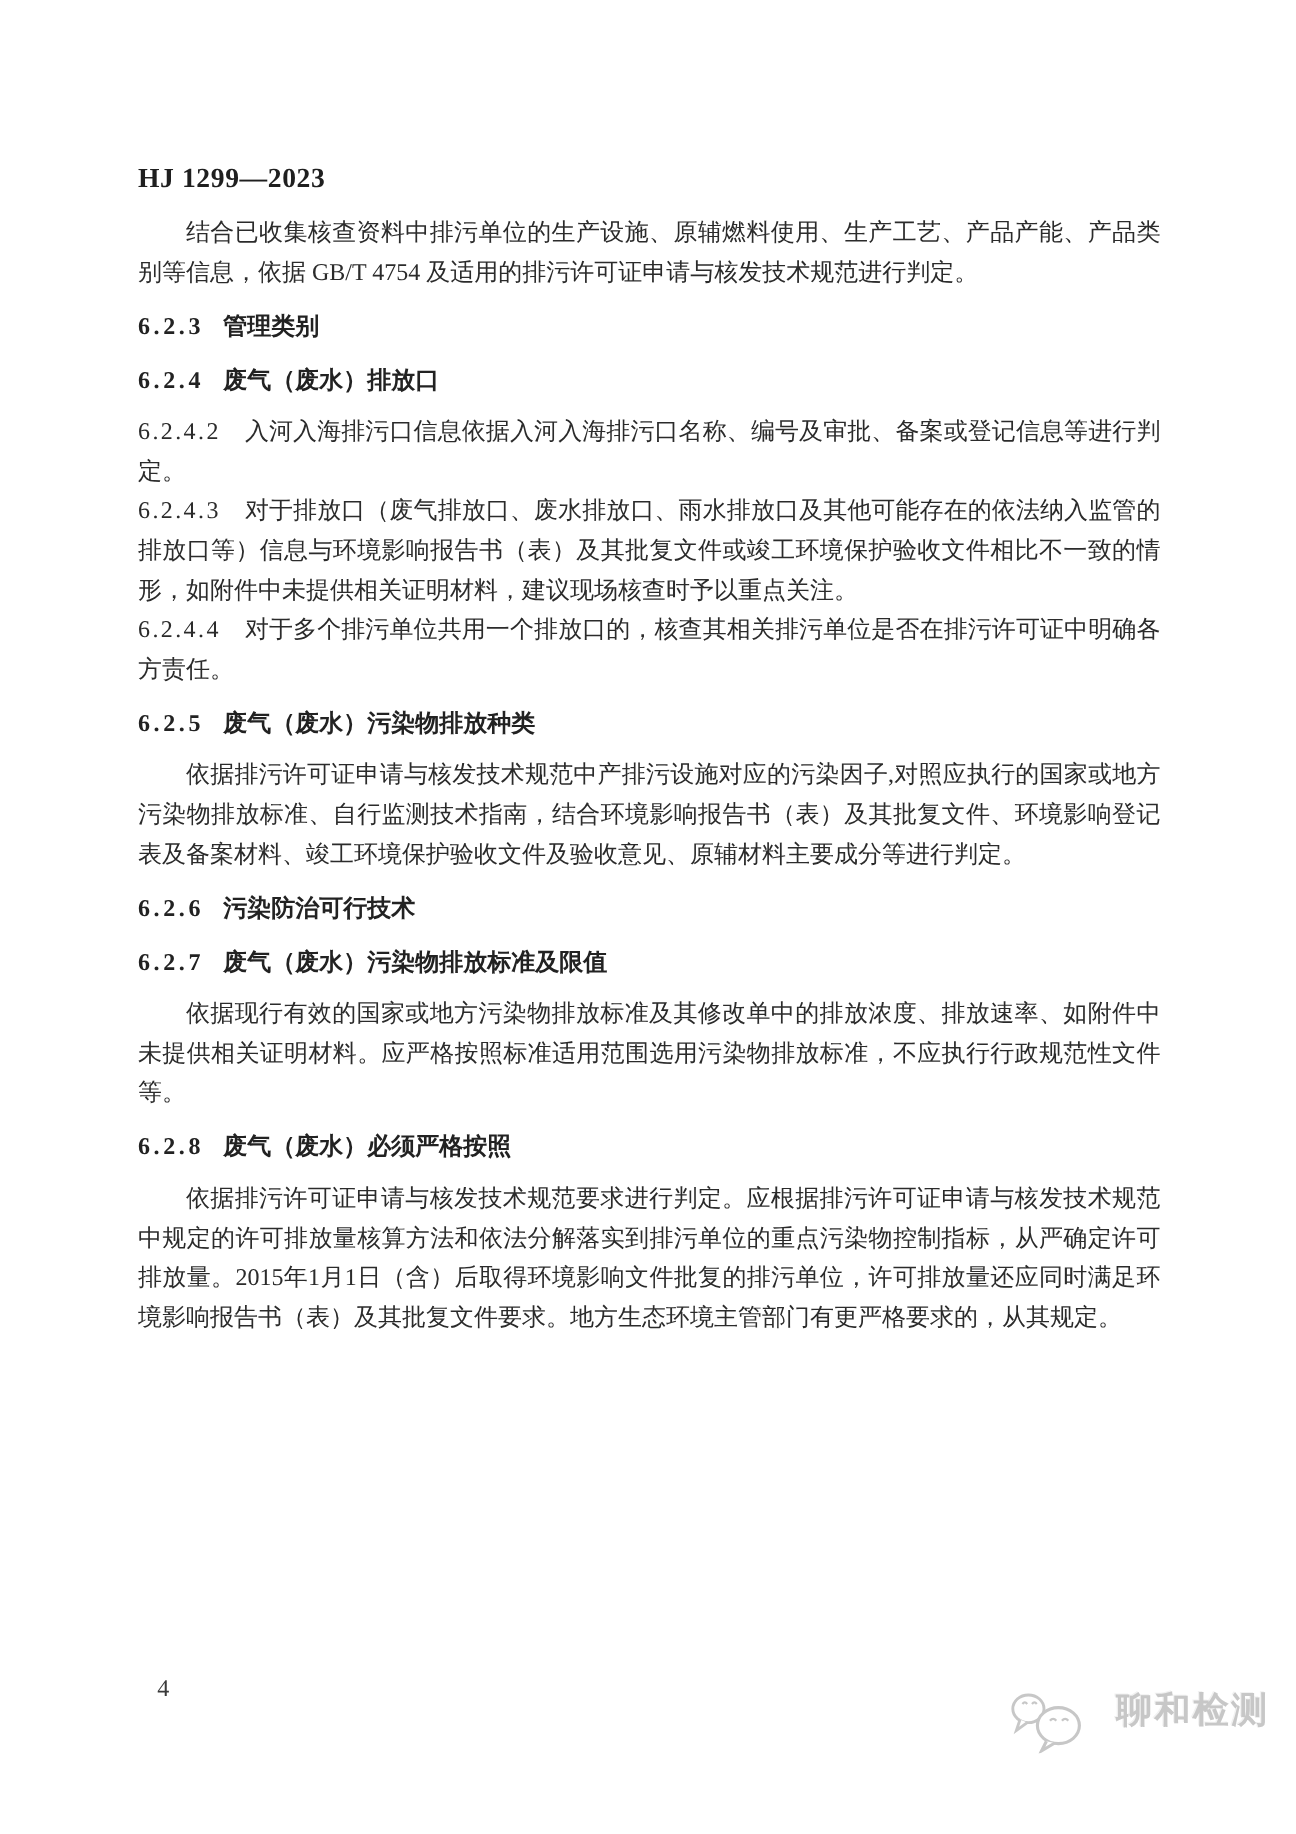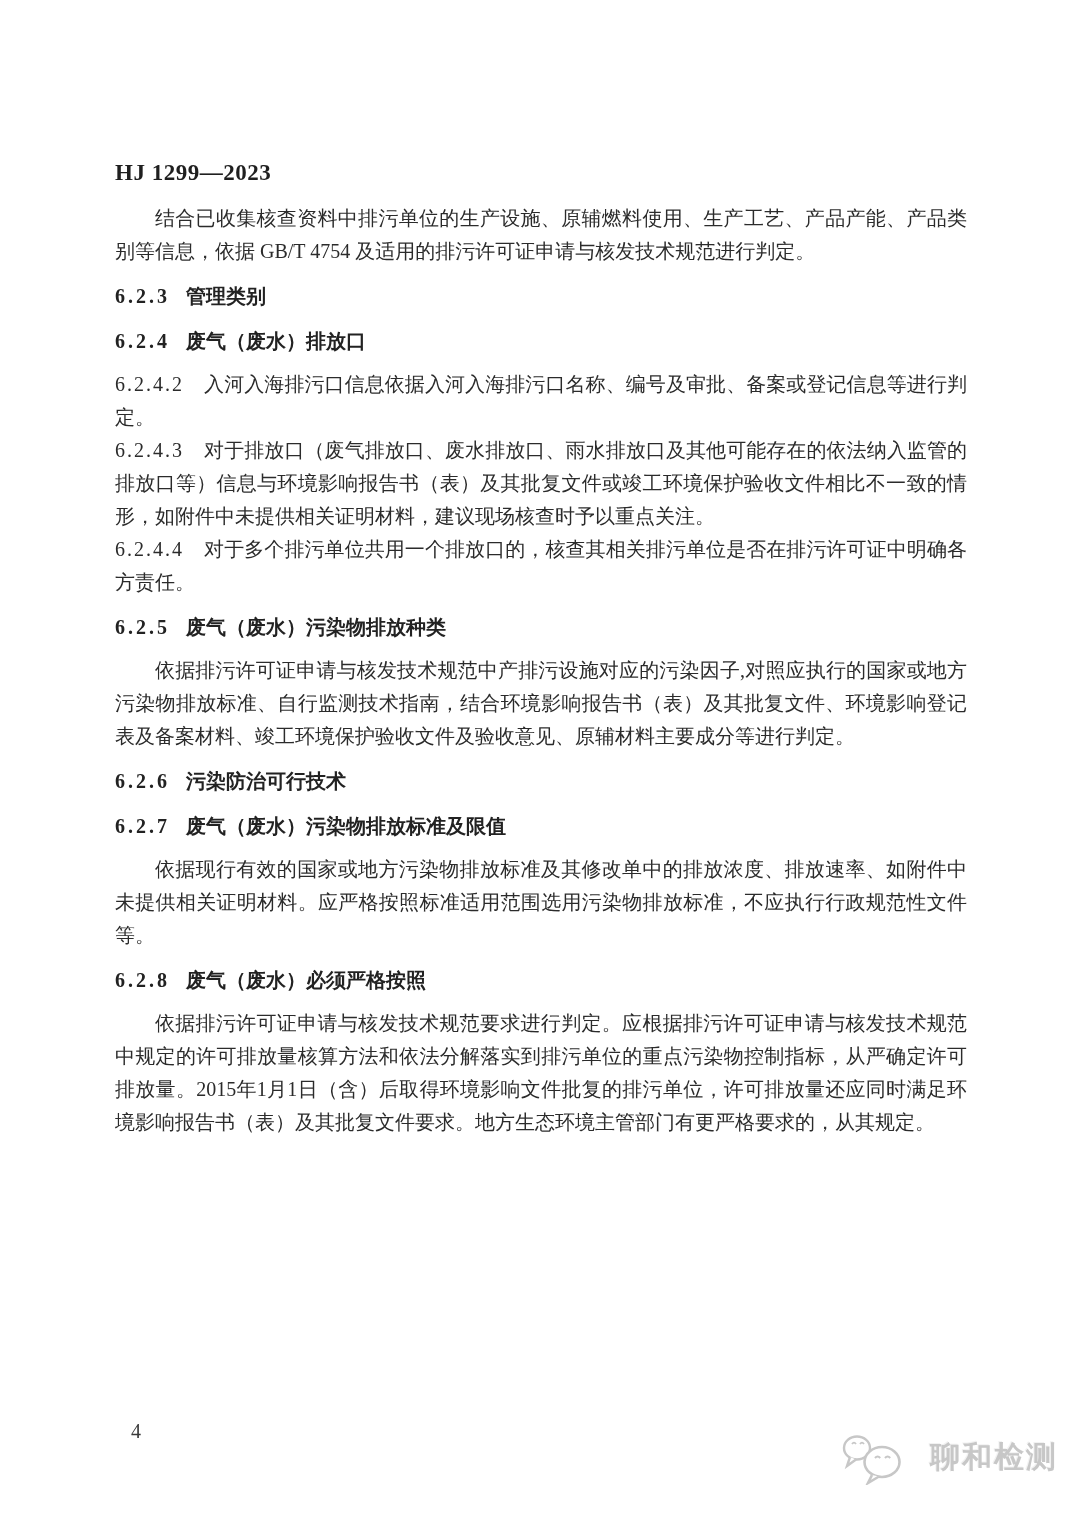--- a/index.html
+++ b/index.html
@@ -8,21 +8,20 @@
     background: #ffffff;
   }
   .page {
     position: relative;
     width: 1080px;
     height: 1487px;
     background: #ffffff;
     overflow: hidden;
     font-family: "Liberation Serif", "DejaVu Serif", serif;
     color: #2b2b2b;
-    margin-top: 24px;
   }
   .content {
     position: absolute;
     left: 115px;
     top: 136px;
     width: 852px;
   }
   .doc-code {
     font-family: "Liberation Serif", "DejaVu Serif", serif;
     font-weight: 700;
@@ -63,21 +62,21 @@
     left: 131px;
     top: 1396px;
     font-size: 20px;
     color: #3a3a3a;
   }
   .watermark {
     position: absolute;
     right: 22px;
     bottom: 26px;
     display: flex;
-    align-items: center;
+    align-items: flex-start;
     gap: 24px;
     color: #c7c7c7;
     text-shadow: -1px -1px 0 #f2f2f2;
     user-select: none;
   }
   .watermark .wm-label {
     font-family: "Liberation Sans", "DejaVu Sans", sans-serif;
     font-weight: 700;
     font-size: 30px;
     letter-spacing: 2px;

